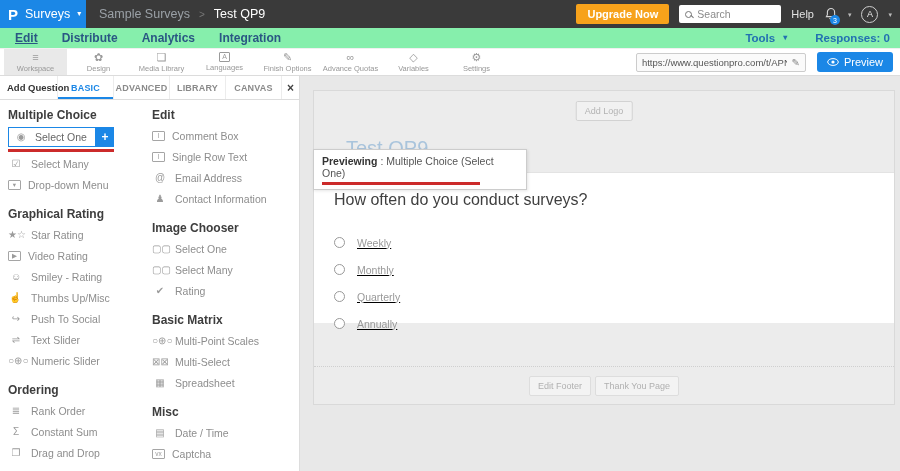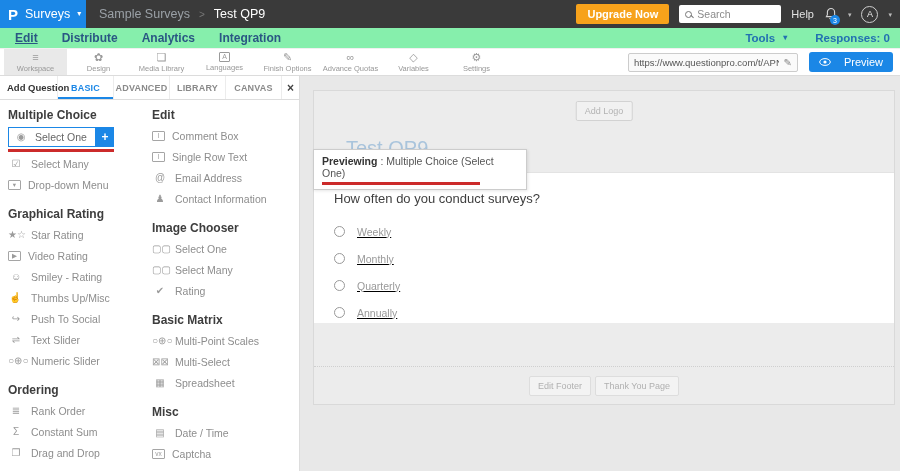--- a/index.html
+++ b/index.html
@@ -41,21 +41,21 @@
   .toolrow { height:28px; background:#fff; border-top:1px solid #f0f0f0; border-bottom:1px solid #dcdcdc; display:flex; align-items:stretch; padding-left:4px; }
   .tool { width:63px; display:flex; flex-direction:column; align-items:center; justify-content:center; gap:1px; cursor:pointer; }
   .tool.active { background:#e9e9e9; }
   .ticon { font-size:11px; color:#9a9a9a; line-height:12px; }
   .ticon.boxed { border:1px solid #9a9a9a; font-size:7px; line-height:8px; padding:0 2px; border-radius:1px; }
   .tlabel { font-size:7.5px; color:#989898; }
   .tool-right { margin-left:auto; display:flex; align-items:center; gap:11px; padding-right:7px; }
   .urlbox { width:170px; height:19px; background:#fafafa; border:1px solid #ccc; border-radius:2px; display:flex; align-items:center; padding:0 5px; gap:4px; }
   .urltext { font-size:9.5px; color:#555; white-space:nowrap; overflow:hidden; flex:1; }
   .editpencil { color:#888; font-size:10px; cursor:pointer; }
-  .previewbtn { height:20px; background:#1b87e6; color:#fff; border:none; border-radius:3px; font-size:11px; display:flex; align-items:center; gap:13px; padding:0 10px; cursor:pointer; font-family:"Liberation Sans",sans-serif; }
+  .previewbtn { height:20px; background:#1b87e6; color:#fff; border:none; border-radius:3px; font-size:11px; display:flex; align-items:center; gap:5px; padding:0 10px; cursor:pointer; font-family:"Liberation Sans",sans-serif; }
 
   
   .body { display:flex; height:395px; }
   .panel { width:300px; flex:none; background:#fff; border-right:1px solid #ddd; display:flex; flex-direction:column; overflow:hidden; }
   .tabbar { height:24px; display:flex; align-items:stretch; border-bottom:1px solid #ddd; flex:none; }
   .paneltitle { width:58px; display:flex; align-items:center; padding-left:7px; font-size:9.5px; font-weight:700; color:#333; white-space:nowrap; border-right:1px solid #ececec; }
   .tab { width:56px; display:flex; align-items:center; justify-content:center; font-size:9px; font-weight:700; color:#8a8a8a; border-right:1px solid #ececec; cursor:pointer; letter-spacing:.2px; }
   .tab.active { color:#1b87e6; box-shadow:inset 0 -2px 0 #1b87e6; }
   .closex { flex:1; display:flex; align-items:center; justify-content:center; font-size:12px; color:#444; font-weight:700; cursor:pointer; }
 
@@ -78,21 +78,21 @@
   
   .stage { flex:1; background:#e8e8e8; position:relative; overflow:hidden; }
   .card { position:absolute; left:13px; right:5px; top:14px; height:315px; border:1px solid #d9d9d9; background:#fff; }
   .card-head { height:82px; background:#ececec; position:relative; border-bottom:1px solid #e3e3e3; }
   .addlogo { position:absolute; top:10px; left:50%; transform:translateX(-50%); font-size:9px; color:#b3b3b3; border:1px solid #d2d2d2; background:#f1f1f1; padding:4px 8px; border-radius:2px; cursor:pointer; font-family:"Liberation Sans",sans-serif; }
   .surveytitle { position:absolute; left:32px; bottom:12px; font-size:20px; color:#a9c4dc; cursor:pointer; }
   .prevbox { position:absolute; left:-1px; top:58px; width:214px; background:#fff; border:1px solid #ccc; box-shadow:1px 1px 3px rgba(0,0,0,.1); padding:5px 8px 4px; z-index:2; font-size:10.5px; color:#555; }
   .prevbox b { color:#333; }
   .prevline { height:3px; background:#cc2b2b; margin-top:3px; width:158px; }
   .card-body { height:150px; background:#fff; padding:18px 0 0 20px; }
-  .question { font-size:13px; color:#3f3f3f; margin-bottom:12px; cursor:pointer; }
+  .question { font-size:16px; color:#3f3f3f; margin-bottom:20px; cursor:pointer; }
   .opt { display:flex; align-items:center; gap:12px; height:27px; cursor:pointer;text-decoration:underline; }
   .radio { width:11px; height:11px; border:1.5px solid #999; border-radius:50%; background:#fff; flex:none; }
   .optlabel { font-size:10.5px; color:#999; }
   .card-foot { height:81px; background:#ececec; display:flex; flex-direction:column; }
   .foot-space { height:44px; border-bottom:1px dotted #cfcfcf; }
   .foot-btns { flex:1; display:flex; align-items:center; justify-content:center; gap:4px; }
   .fbtn { font-size:9px; color:#b0b0b0; border:1px solid #ddd; background:#f3f3f3; padding:4px 8px; border-radius:2px; cursor:pointer; font-family:"Liberation Sans",sans-serif; }
 </style>
 </head>
 <body>

